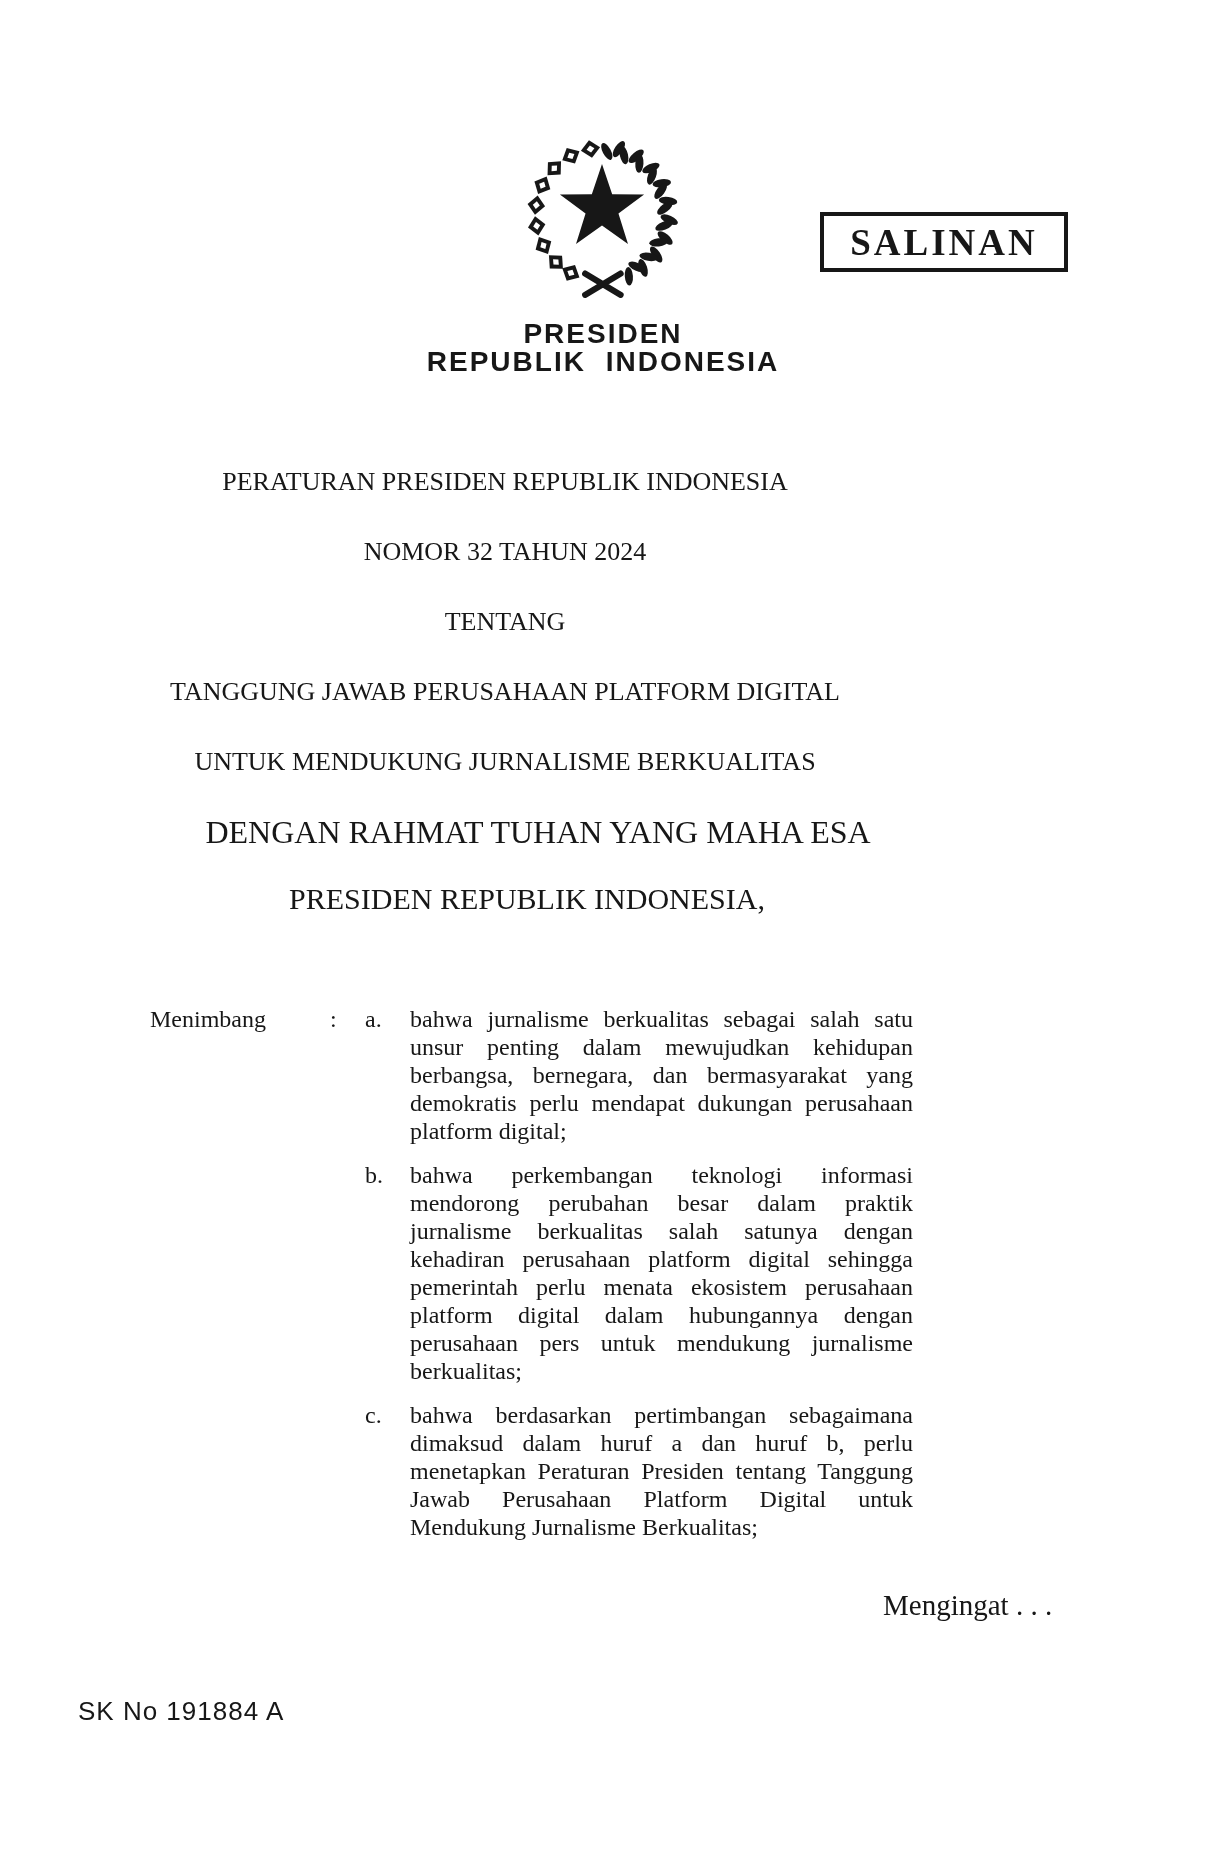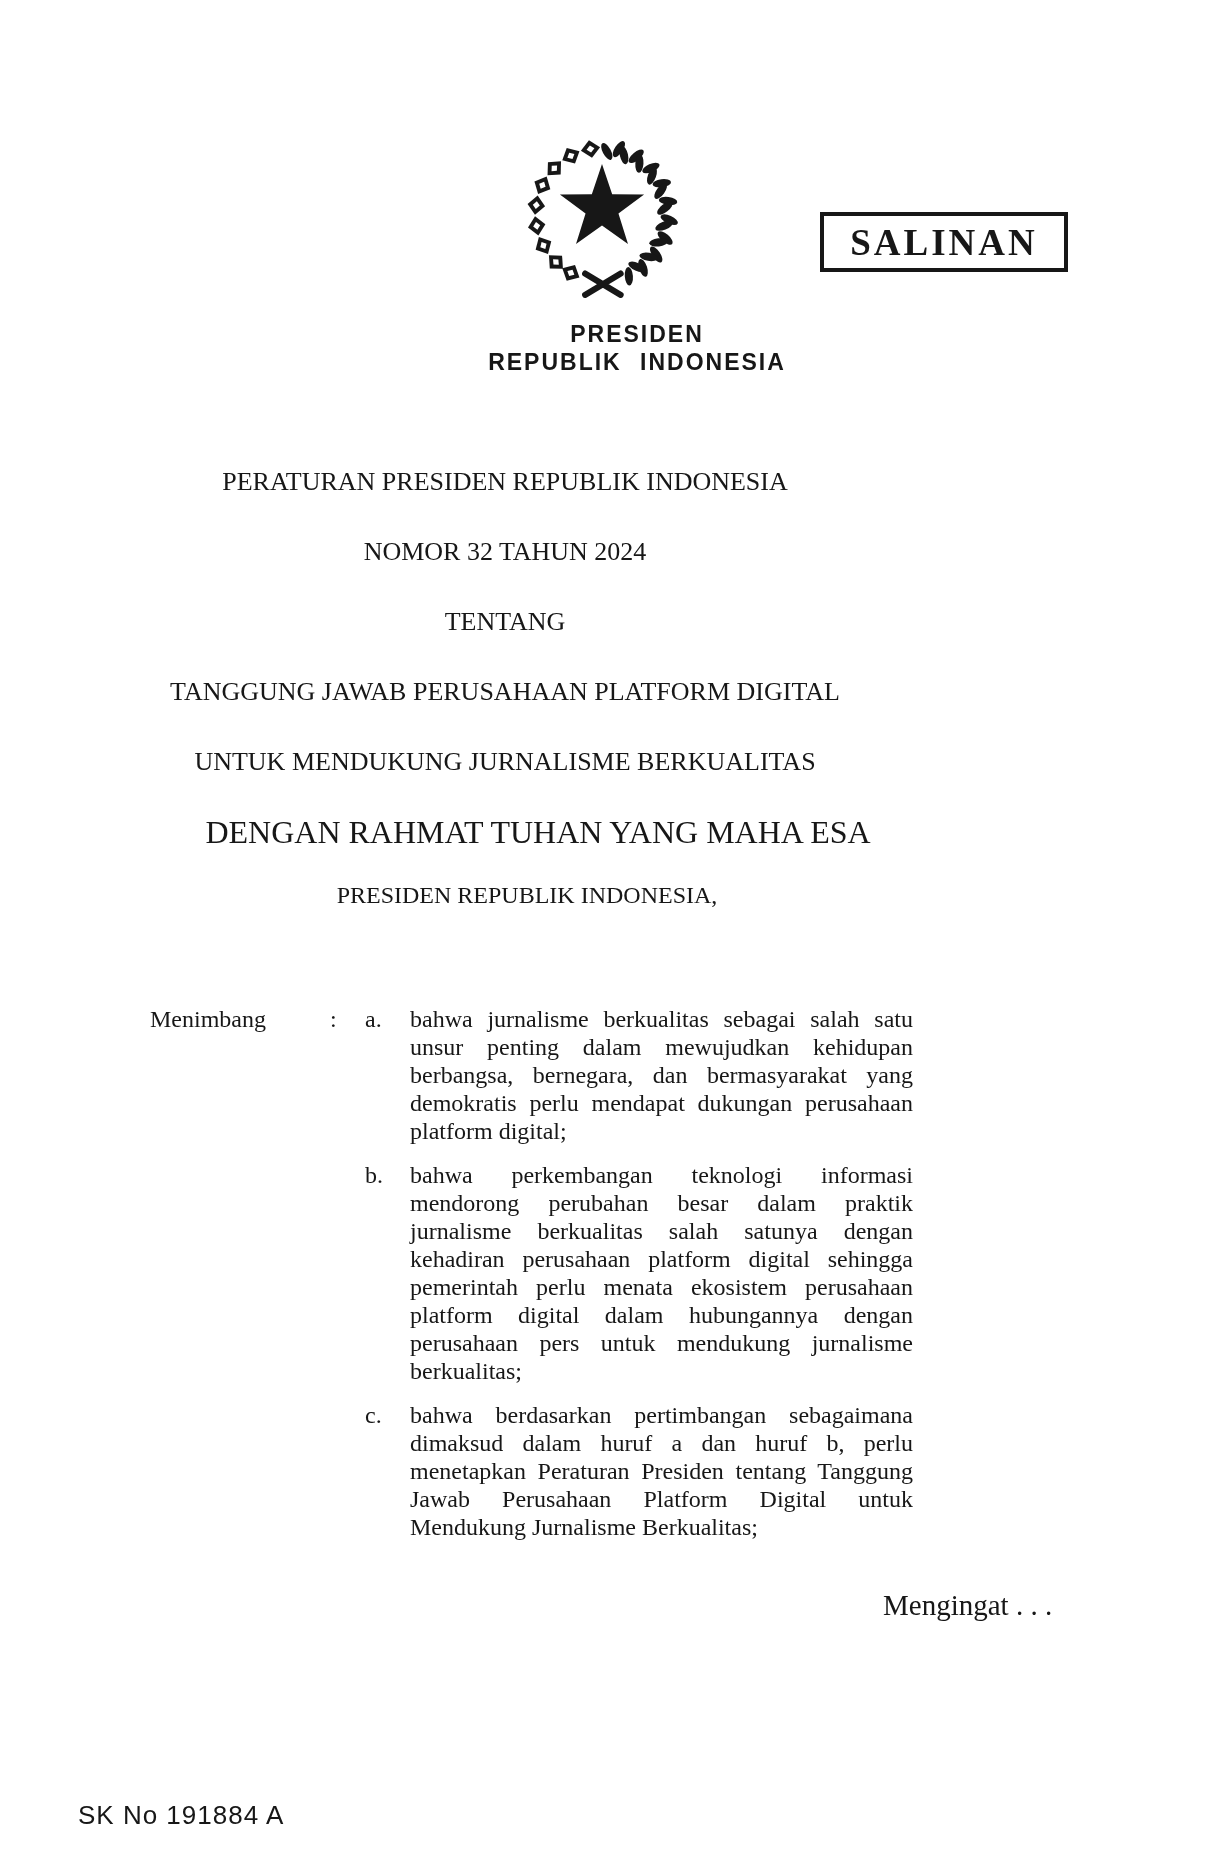--- a/index.html
+++ b/index.html
@@ -14,21 +14,21 @@
   }
   
   .emblem{
     position:absolute;left:518px;top:126px;width:168px;height:182px;
   }
   .emblem svg{width:100%;height:100%;}
   .letterhead{
     position:absolute;left:603px;top:320px;transform:translateX(-50%);
     text-align:center;white-space:nowrap;
     font-family:"Liberation Sans", sans-serif;
-    font-weight:bold;font-size:23px;line-height:28px;letter-spacing:2px;margin-left:34px;
+    font-weight:bold;font-size:28px;line-height:28px;letter-spacing:2px;
   }
   .letterhead .lh2{word-spacing:10px;}
   
   .stamp{
     position:absolute;left:820px;top:212px;width:248px;height:60px;
     border:4px solid #171717;box-sizing:border-box;
     display:flex;align-items:center;justify-content:center;
     font-family:"Liberation Serif", serif;
     font-weight:bold;font-size:37px;letter-spacing:3px;
   }
@@ -38,39 +38,39 @@
     text-align:center;font-size:26px;
   }
   .title-block p{margin:13px;line-height:57px;}
   
   .invocation{
     position:absolute;left:538px;top:814px;transform:translateX(-50%);
     font-size:32px;white-space:nowrap;
   }
   .authority{
     position:absolute;left:527px;top:882px;transform:translateX(-50%);
-    font-size:24px;white-space:nowrap;
+    font-size:30px;white-space:nowrap;
   }
   
   .considerations{
     position:absolute;left:150px;top:1005px;width:766px;
     display:flex;font-size:24px;line-height:28px;
   }
   .c-label{width:180px;flex:none;}
   .c-colon{width:35px;flex:none;}
   .c-items{flex:1;}
   .c-item{display:flex;margin-bottom:16px;}
   .c-marker{width:45px;flex:none;}
   .c-text{width:503px;text-align:justify;}
   
   .catchword{
     position:absolute;left:883px;top:1589px;font-size:29px;white-space:nowrap;
   }
   .footer-code{
-    position:absolute;left:78px;top:1800px;
+    position:absolute;left:78px;top:1696px;
     font-family:"Liberation Sans", sans-serif;
     font-size:26px;letter-spacing:1px;white-space:nowrap;
   }
 </style>
 </head>
 <body>
 
 <div class="page">
 
   <div class="emblem">

